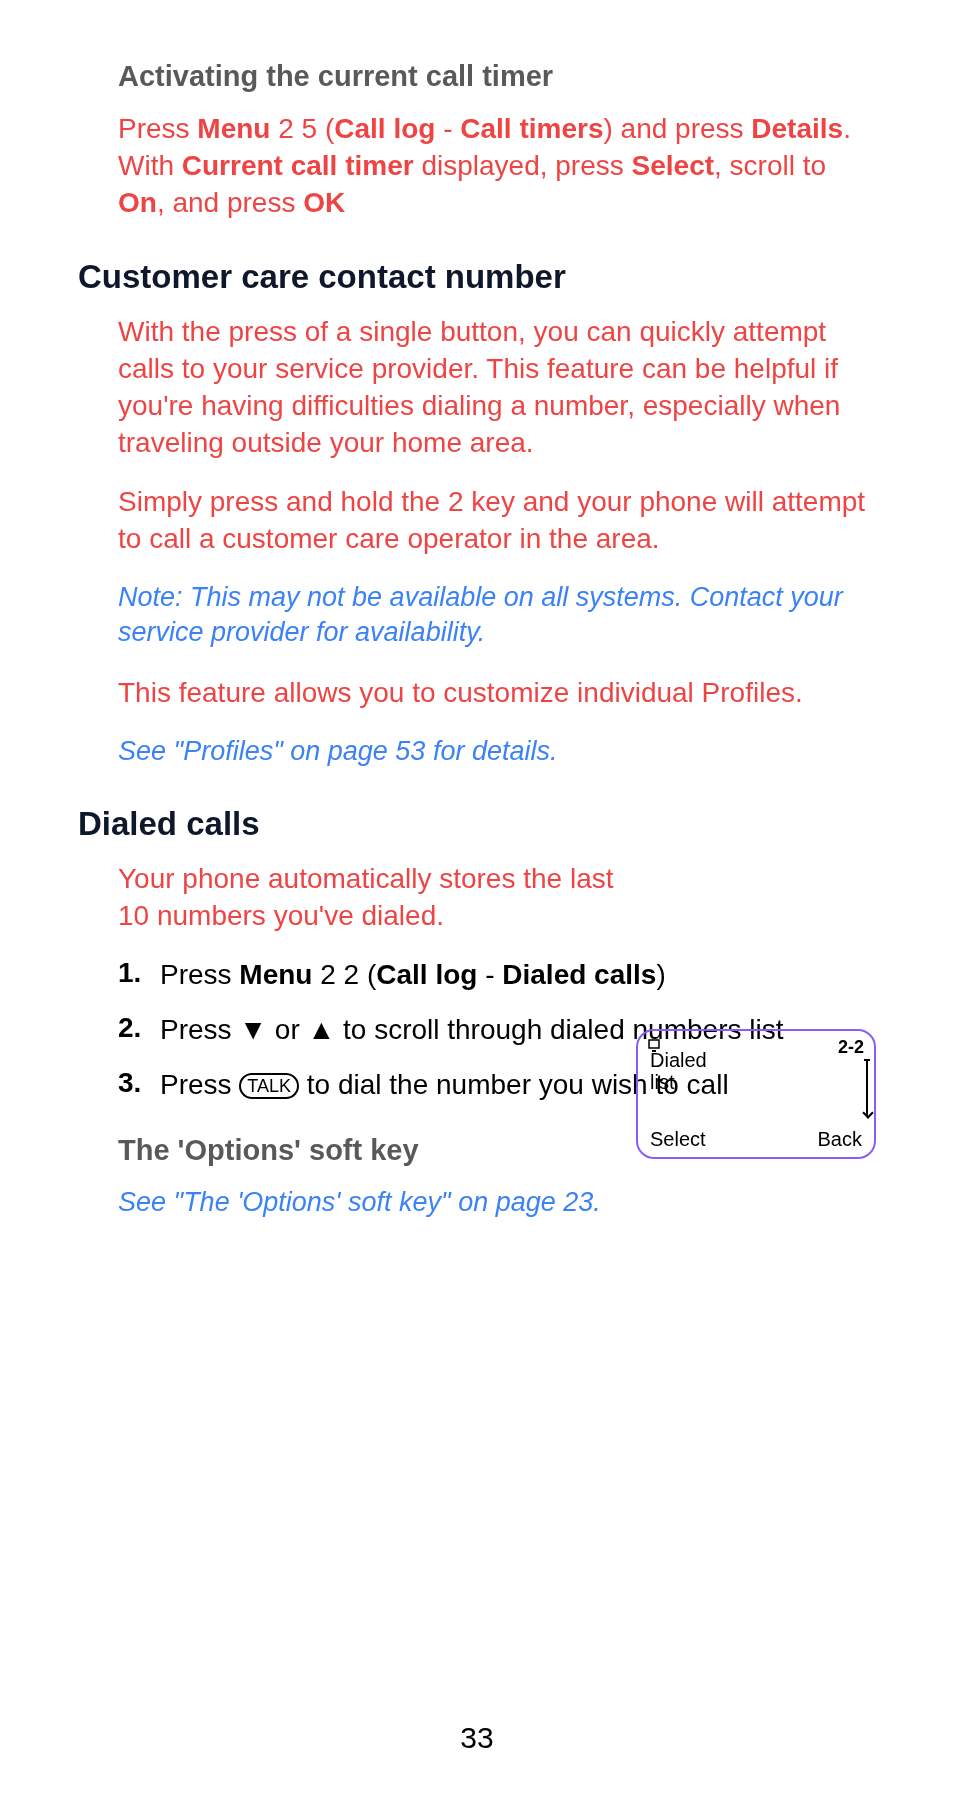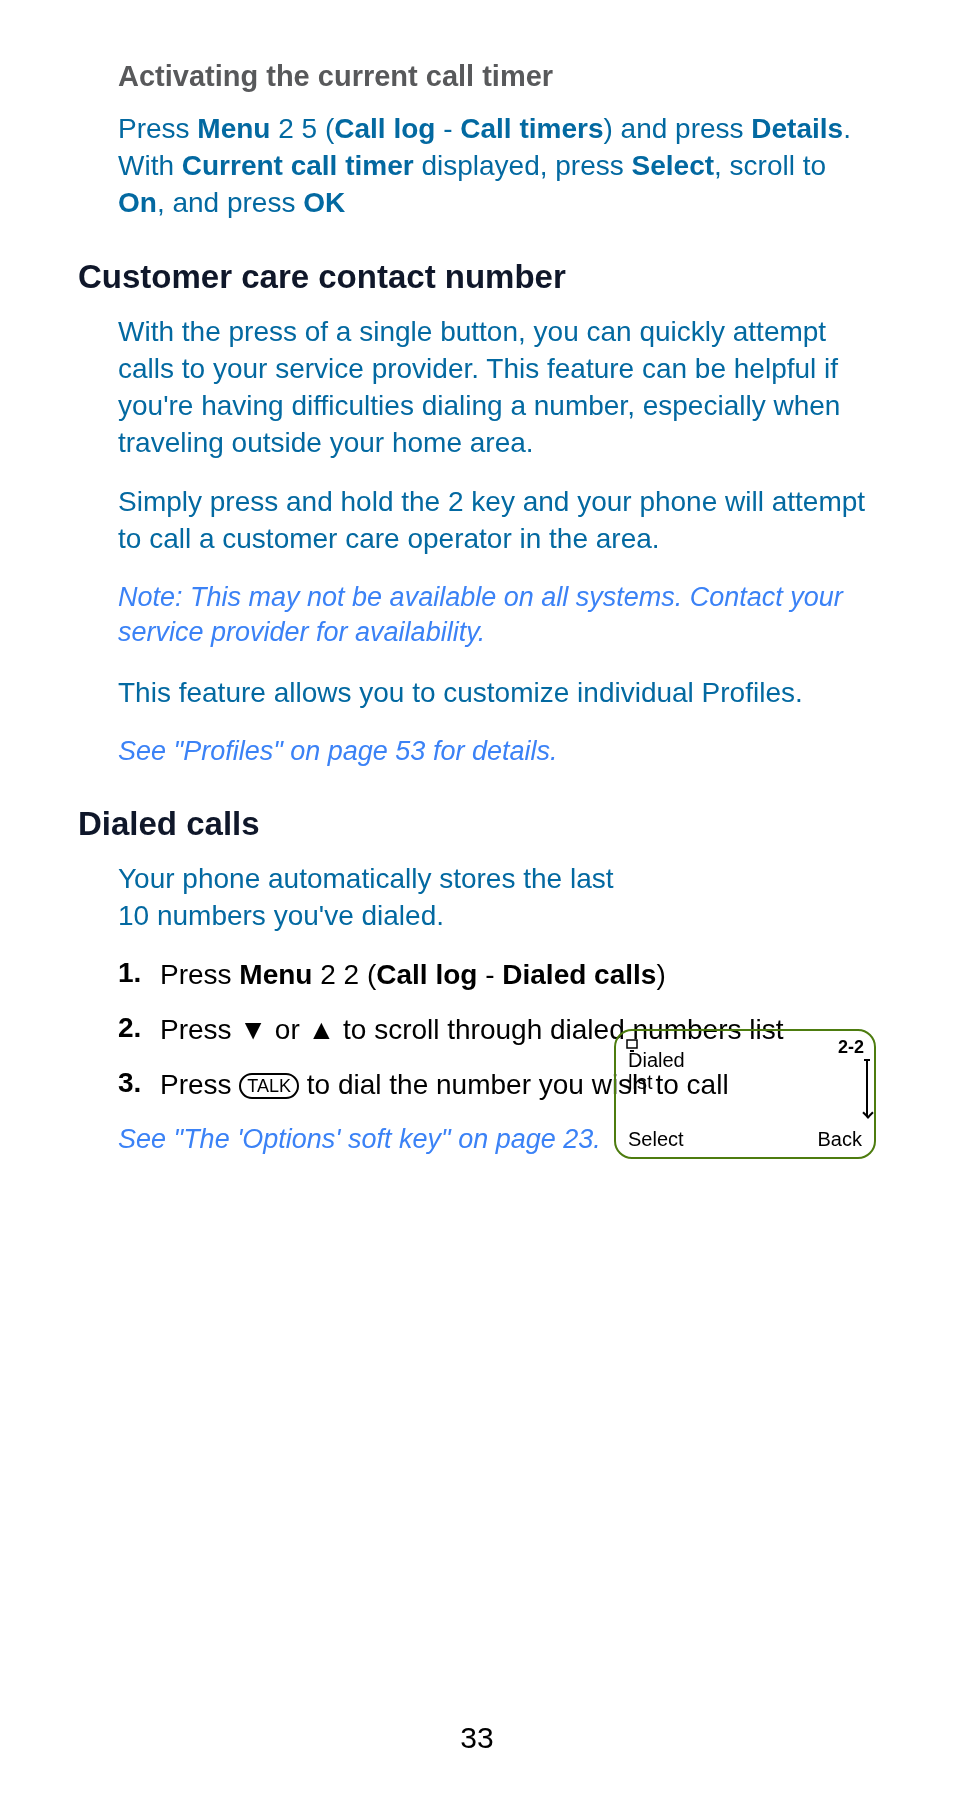--- a/index.html
+++ b/index.html
@@ -23,21 +23,21 @@
     margin: 0 0 18px 40px;
   }
   .body-block {
     margin-left: 40px;
     margin-right: 0;
   }
   p.body {
     font-size: 28px;
     line-height: 1.32;
     margin: 0 0 22px 0;
-    color: #0369a1;
+    color: #ef4444;
   }
   p.note {
     font-size: 27px;
     font-style: italic;
     line-height: 1.32;
     margin: 0 0 24px 0;
     color: #3b82f6;
   }
   .h2 {
     font-size: 33px;
@@ -72,23 +72,23 @@
     font-size: 18px;
     font-weight: 400;
     line-height: 22px;
     vertical-align: 2px;
     font-family: Arial, sans-serif;
   }
   .phone-screen {
     position: absolute;
     right: 78px;
     top: 1029px;
-    width: 262px;
+    width: 240px;
     height: 130px;
-    border: 2px solid #4d7c0f;
+    border: 2px solid #8b5cf6;
     border-radius: 18px;
     box-sizing: border-box;
     font-family: Arial, sans-serif;
   }
   .phone-screen .top-row {
     position: absolute;
     top: 6px;
     left: 10px;
     right: 10px;
     display: flex;
@@ -221,18 +221,19 @@
     </div>
     <div class="list-row">
       <div class="list-num">3.</div>
       <div class="list-text">
         <span>Press </span><span class="talk-key">TALK</span><span> to dial the number you wish to call</span>
       </div>
     </div>
   </div>
 
 
+  <div class="h3" style="margin-top:30px;">The 'Options' soft key</div>
   <div class="body-block">
     <p class="note">See "The 'Options' soft key" on page 23.</p>
   </div>
 
   <div class="page-number">33</div>
 </div>
 
 </body></html>

